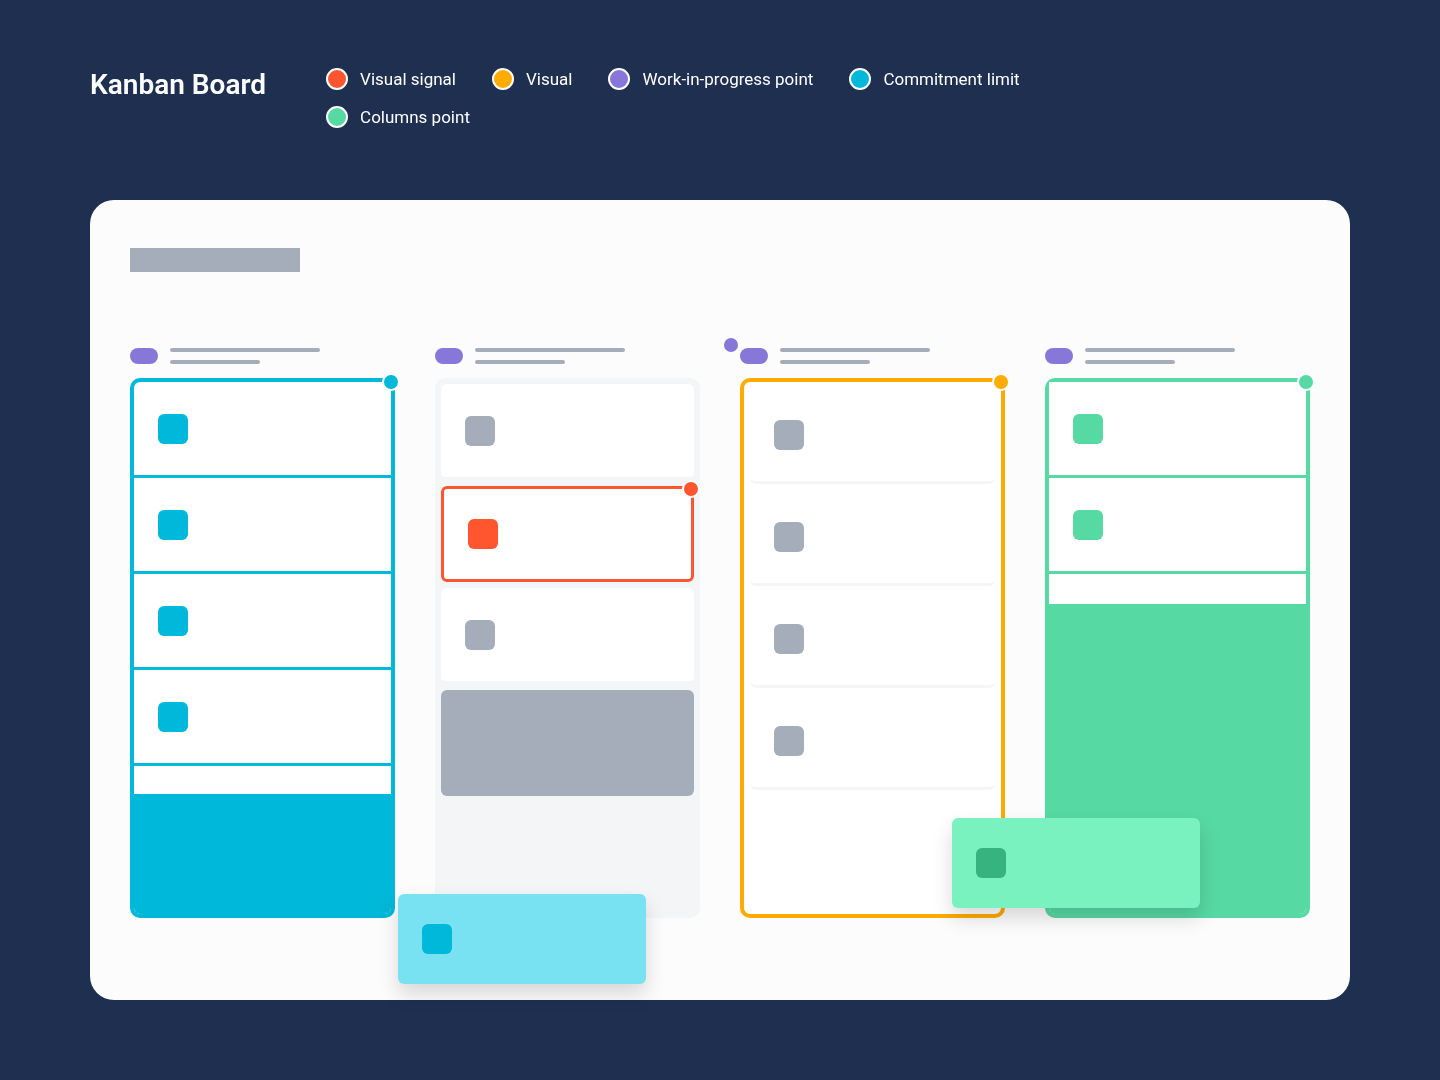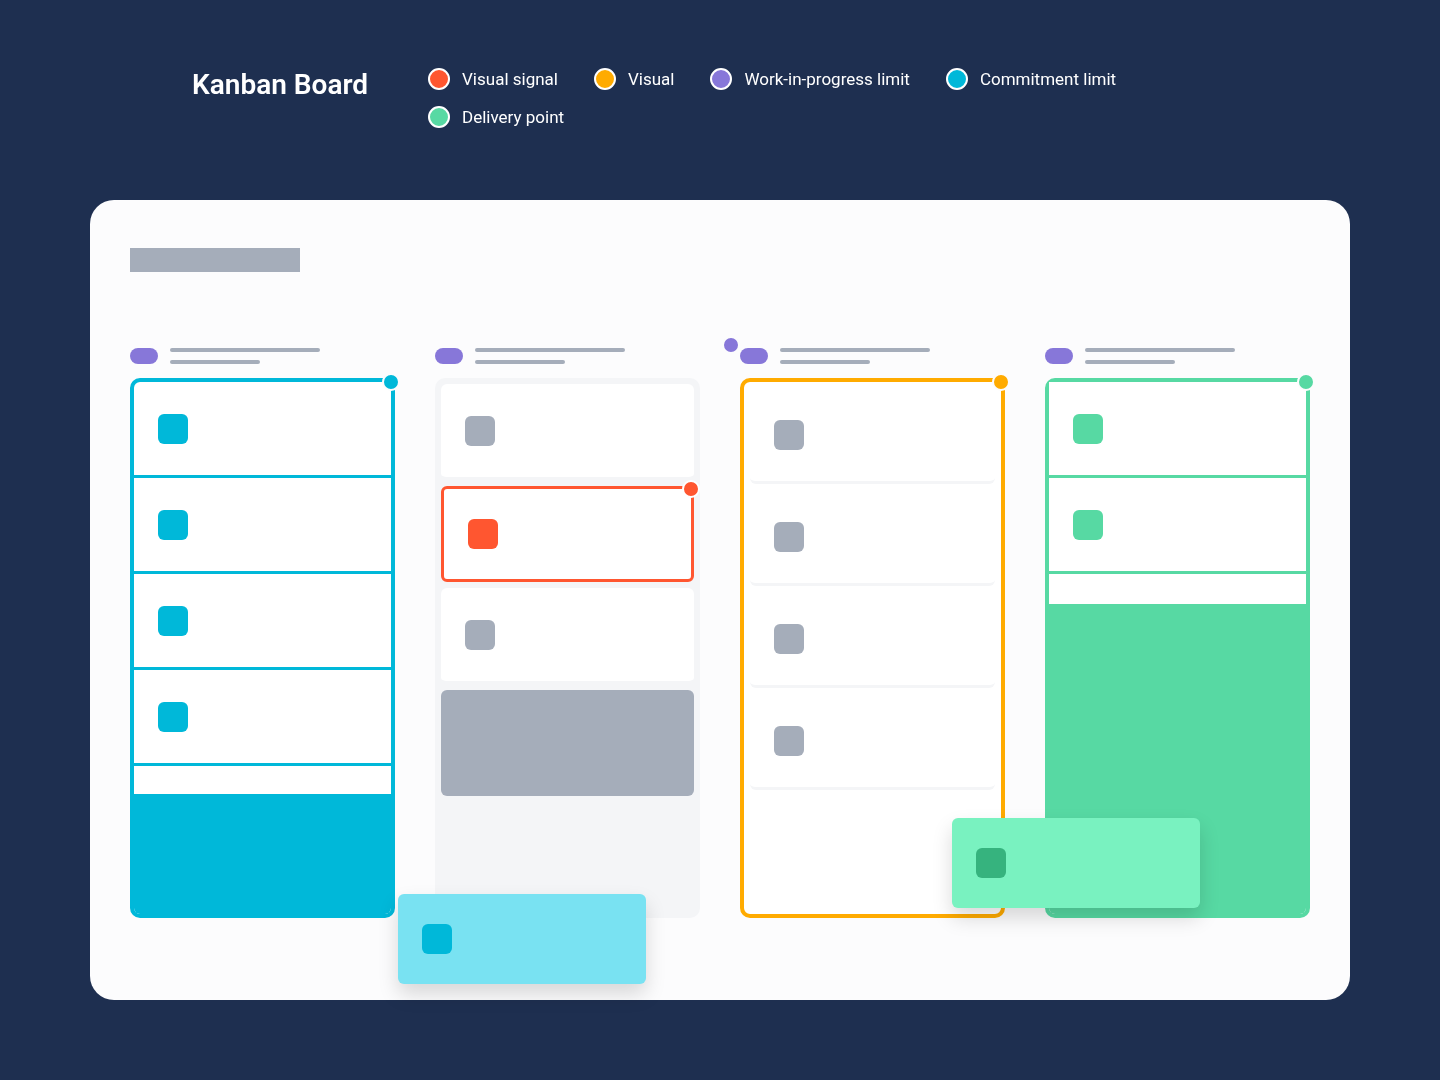--- a/index.html
+++ b/index.html
@@ -9,21 +9,20 @@
     width: 1440px;
     height: 1080px;
     overflow: hidden;
     position: relative;
   }
   .header {
     display: flex;
     align-items: flex-start;
     padding: 68px 90px 0 90px;
     gap: 60px;
-    justify-content: center;
   }
   .title {
     color: #fff;
     font-size: 28px;
     font-weight: 600;
     white-space: nowrap;
   }
   .legend {
     display: flex;
     flex-wrap: wrap;
@@ -239,29 +238,29 @@
     <div class="legend-item">
       <span class="legend-dot" style="background:#ff5630"></span>
       <span>Visual signal</span>
     </div>
     <div class="legend-item">
       <span class="legend-dot" style="background:#ffab00"></span>
       <span>Visual</span>
     </div>
     <div class="legend-item">
       <span class="legend-dot" style="background:#8777d9"></span>
-      <span>Work-in-progress limit</span>
+      <span>Work-in-progress point</span>
     </div>
     <div class="legend-item">
       <span class="legend-dot" style="background:#00b8d9"></span>
       <span>Commitment limit</span>
     </div>
     <div class="legend-item">
       <span class="legend-dot" style="background:#57d9a3"></span>
-      <span>Delivery point</span>
+      <span>Columns point</span>
     </div>
   </div>
 </div>
 
 <div class="board-wrap">
   <div class="board-title-bar"></div>
 
   <div class="columns">
 
     <div class="column col1">

